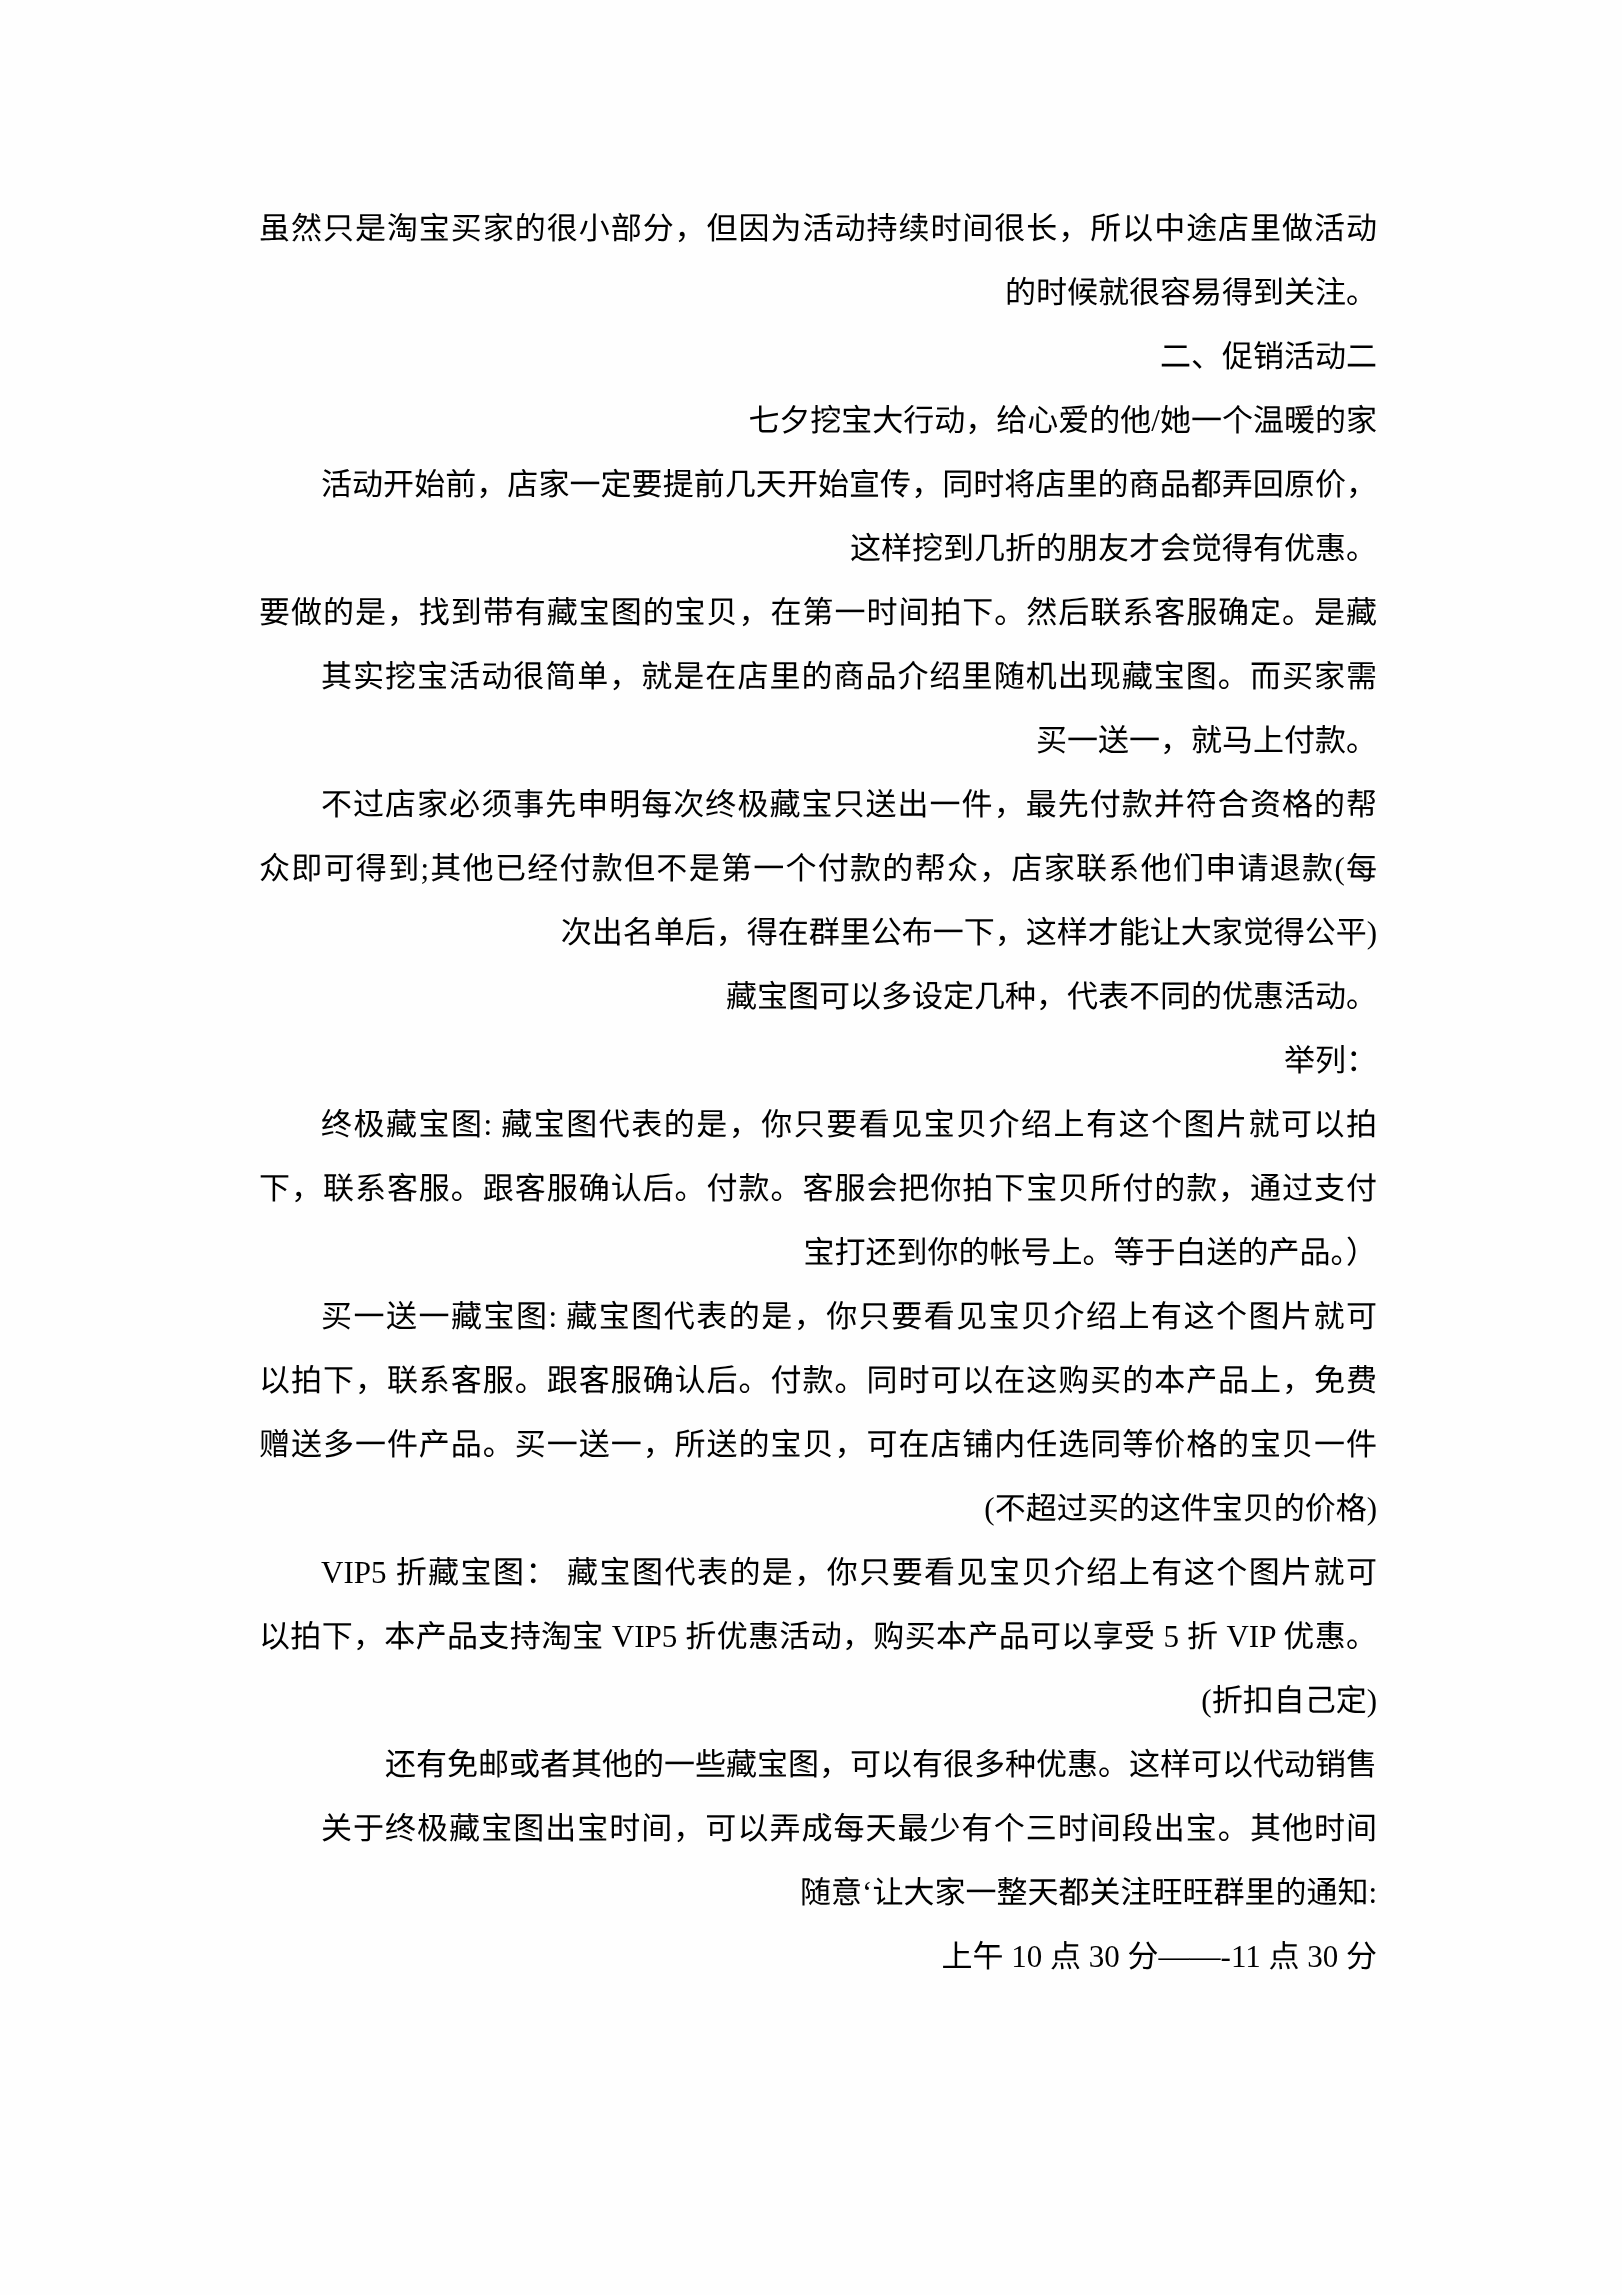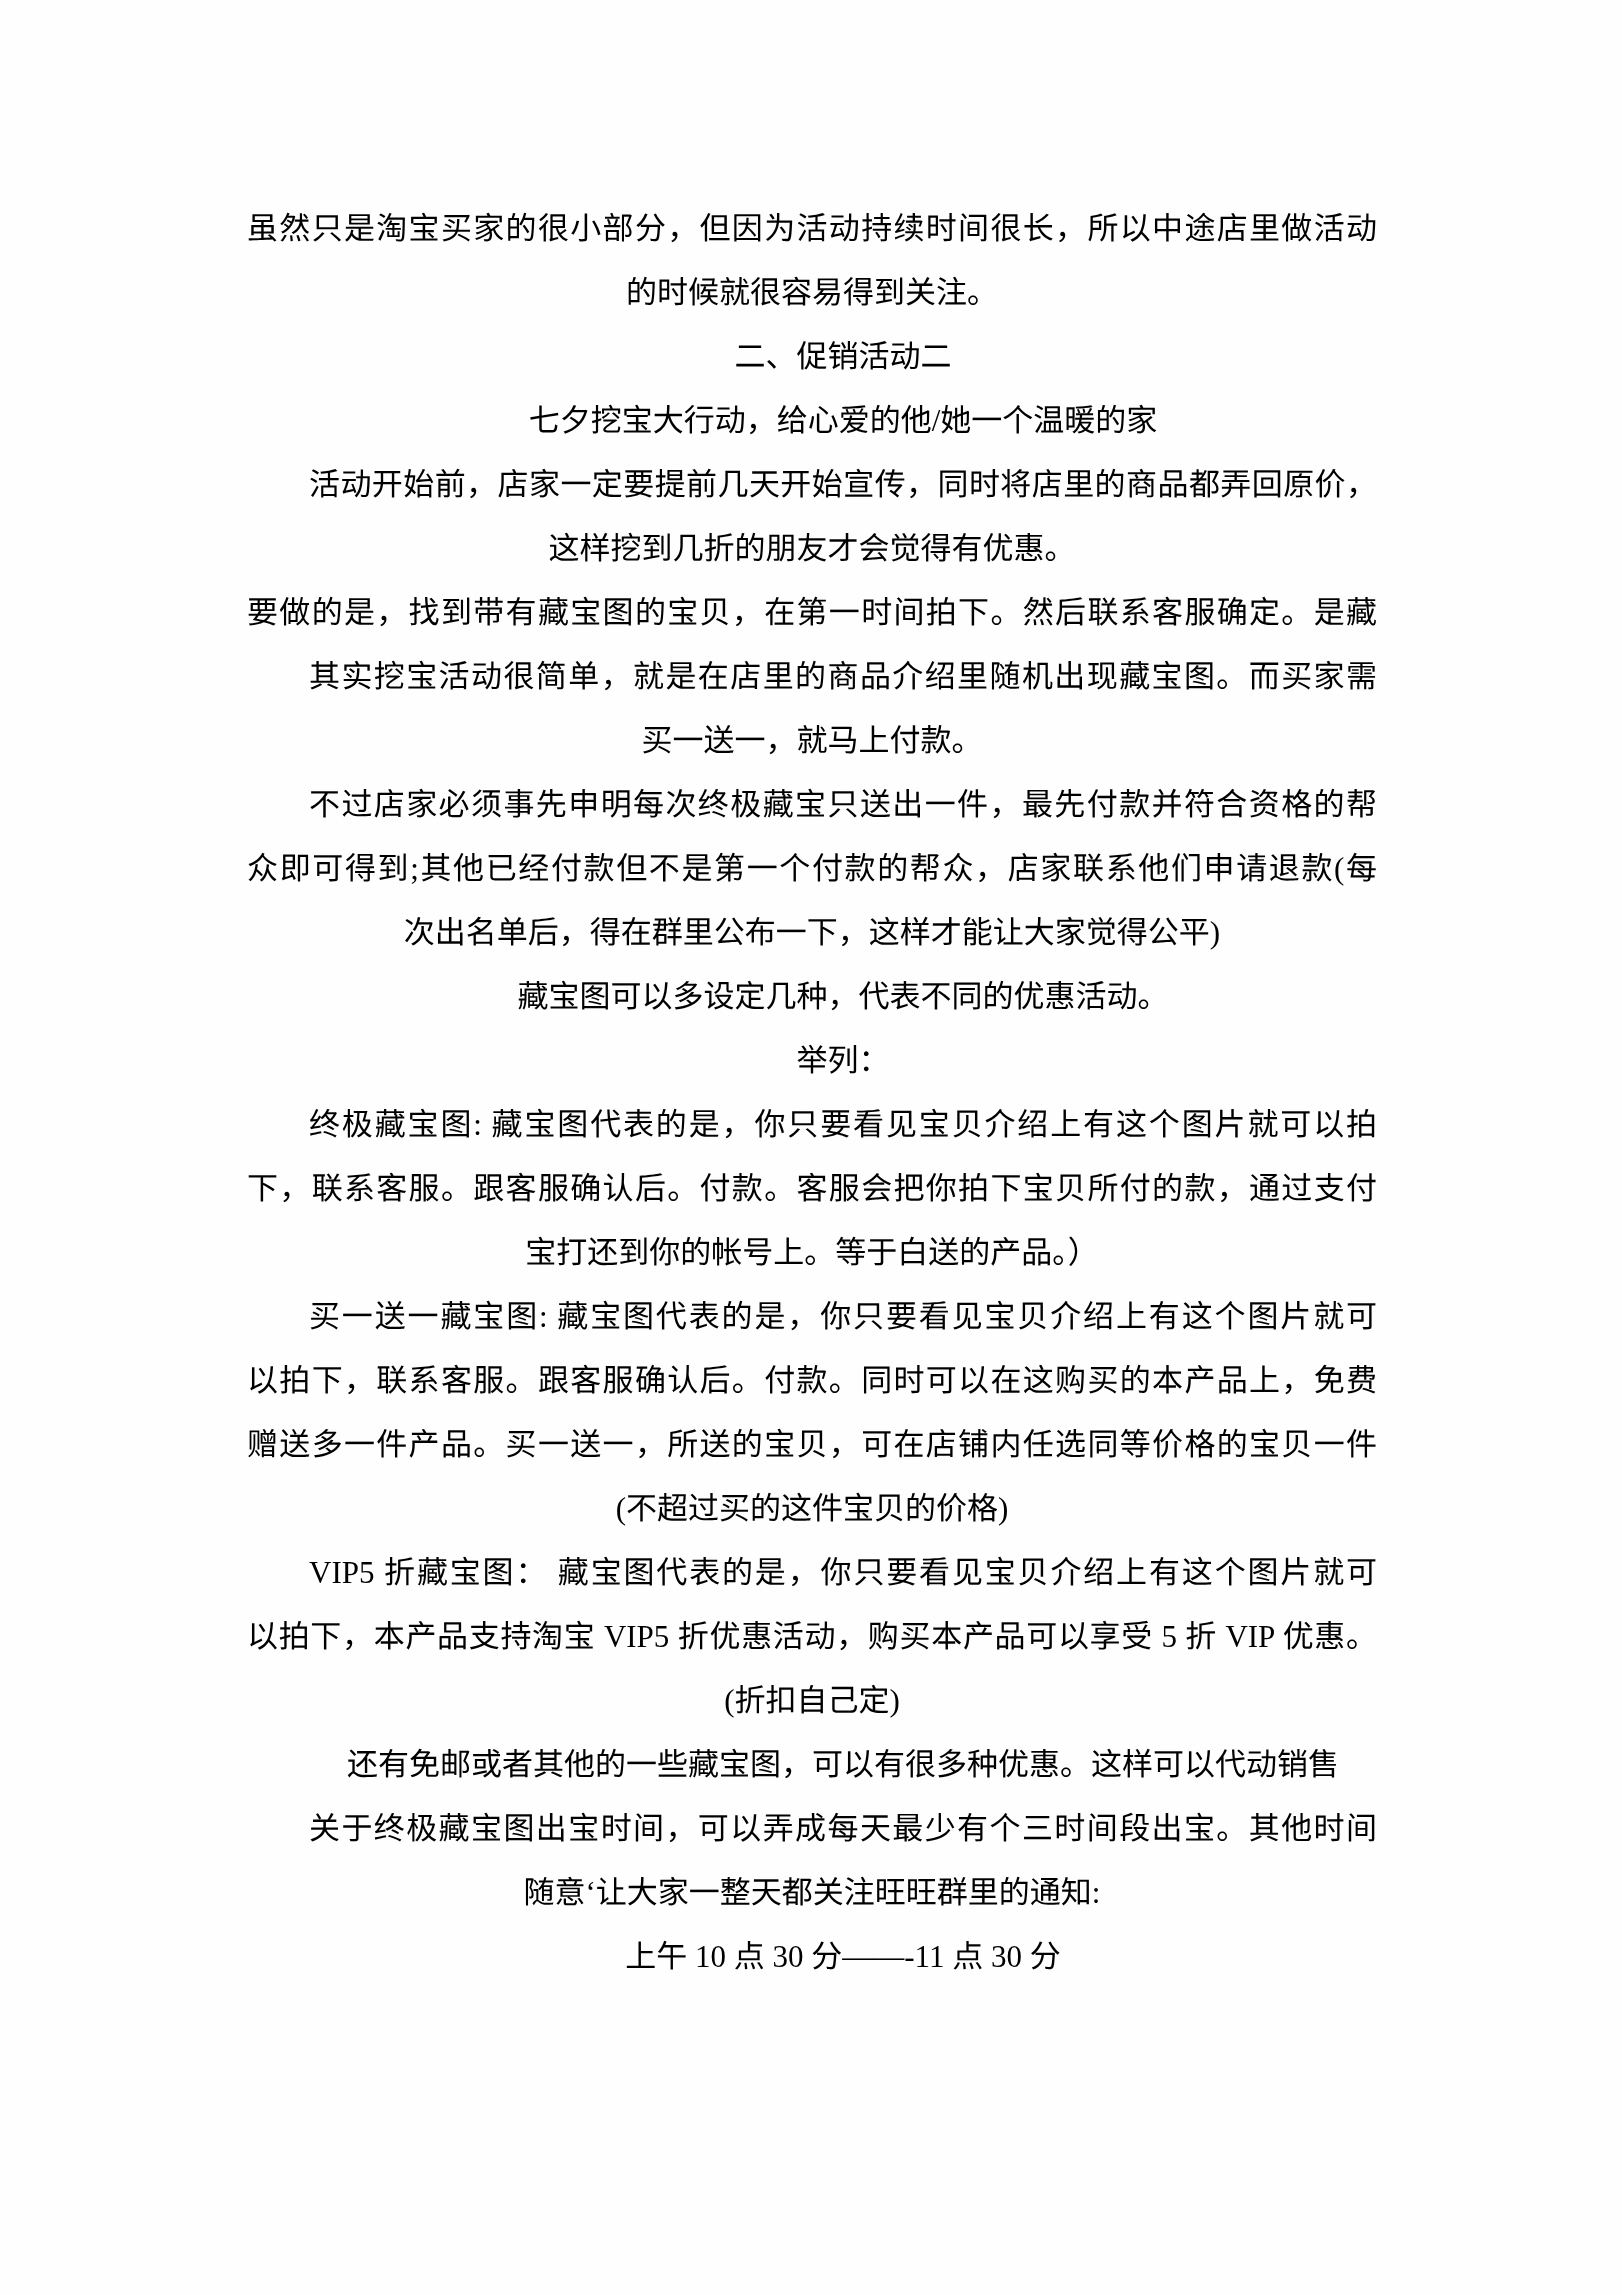--- a/index.html
+++ b/index.html
@@ -19,29 +19,30 @@
     left: 247px;
     top: 197px;
     width: 1130px;
   }
   .line {
     font-family: "Liberation Serif", "DejaVu Serif", serif;
     font-size: 31px;
     line-height: 64px;
     height: 64px;
     color: #000000;
-    text-align: center;
+    text-align: right;
     letter-spacing: 0;
   }
   .line.indent {
     text-indent: 2em;
   }
   .line.justify {
     text-align: justify;
     text-align-last: justify;
+    margin-left: 12px;
   }
 </style>
 </head>
 <body>
 
 <div class="page" style="background: rgb(254, 254, 254);">
   <div class="text-block" id="text-block">
       <div class="line justify">虽然只是淘宝买家的很小部分，但因为活动持续时间很长，所以中途店里做活动</div>
       <div class="line">的时候就很容易得到关注。</div>
       <div class="line indent">二、促销活动二</div>

